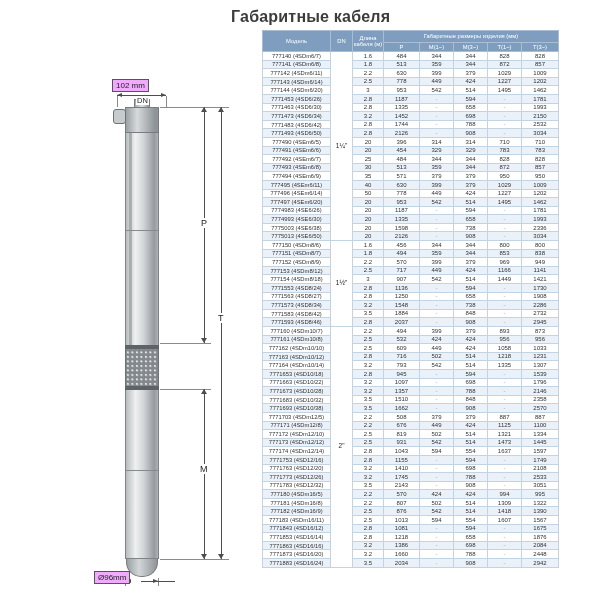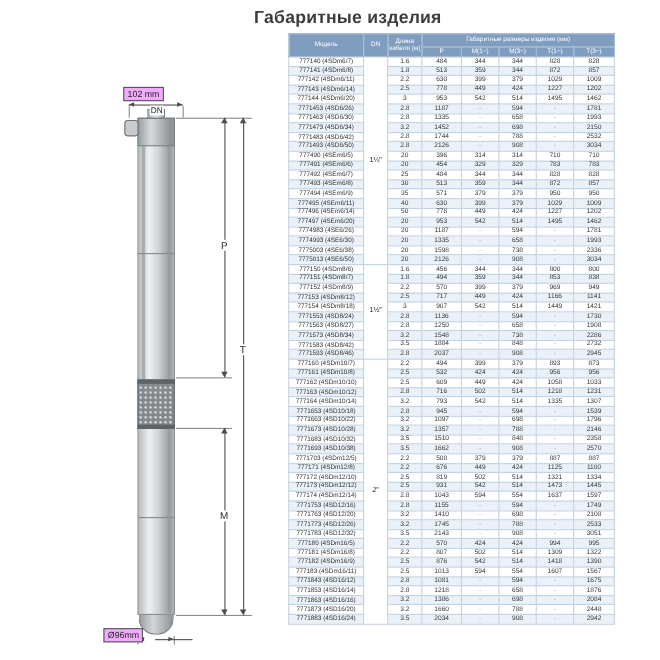--- a/index.html
+++ b/index.html
@@ -57,21 +57,21 @@
   .pump-seam { left:126px; width:32px; height:1px; background:#848a8e; }
   .pump-foot { left:126px; top:559px; width:32px; height:18px;
       background:linear-gradient(90deg,#9aa0a4,#d3d6d8 40%,#8f9498);
       border:1px solid #767c80; border-top:none; border-radius:0 0 15px 15px; }
 </style>
 </head>
 <body>
 
 <div class="page">
 
-  <div class="title">Габаритные изделия</div>
+  <div class="title">Габаритные кабеля</div>
 
   <div class="diagram">
 
     <div class="abs pump-body"></div>
     <div class="abs pump-cable"></div>
     <div class="abs pump-cap"></div>
     <div class="abs pump-eyelet"></div>
     <div class="abs pump-outlet"></div>
     <div class="abs pump-seam" style="top:230px;"></div>
     <div class="abs pump-screen"></div>

